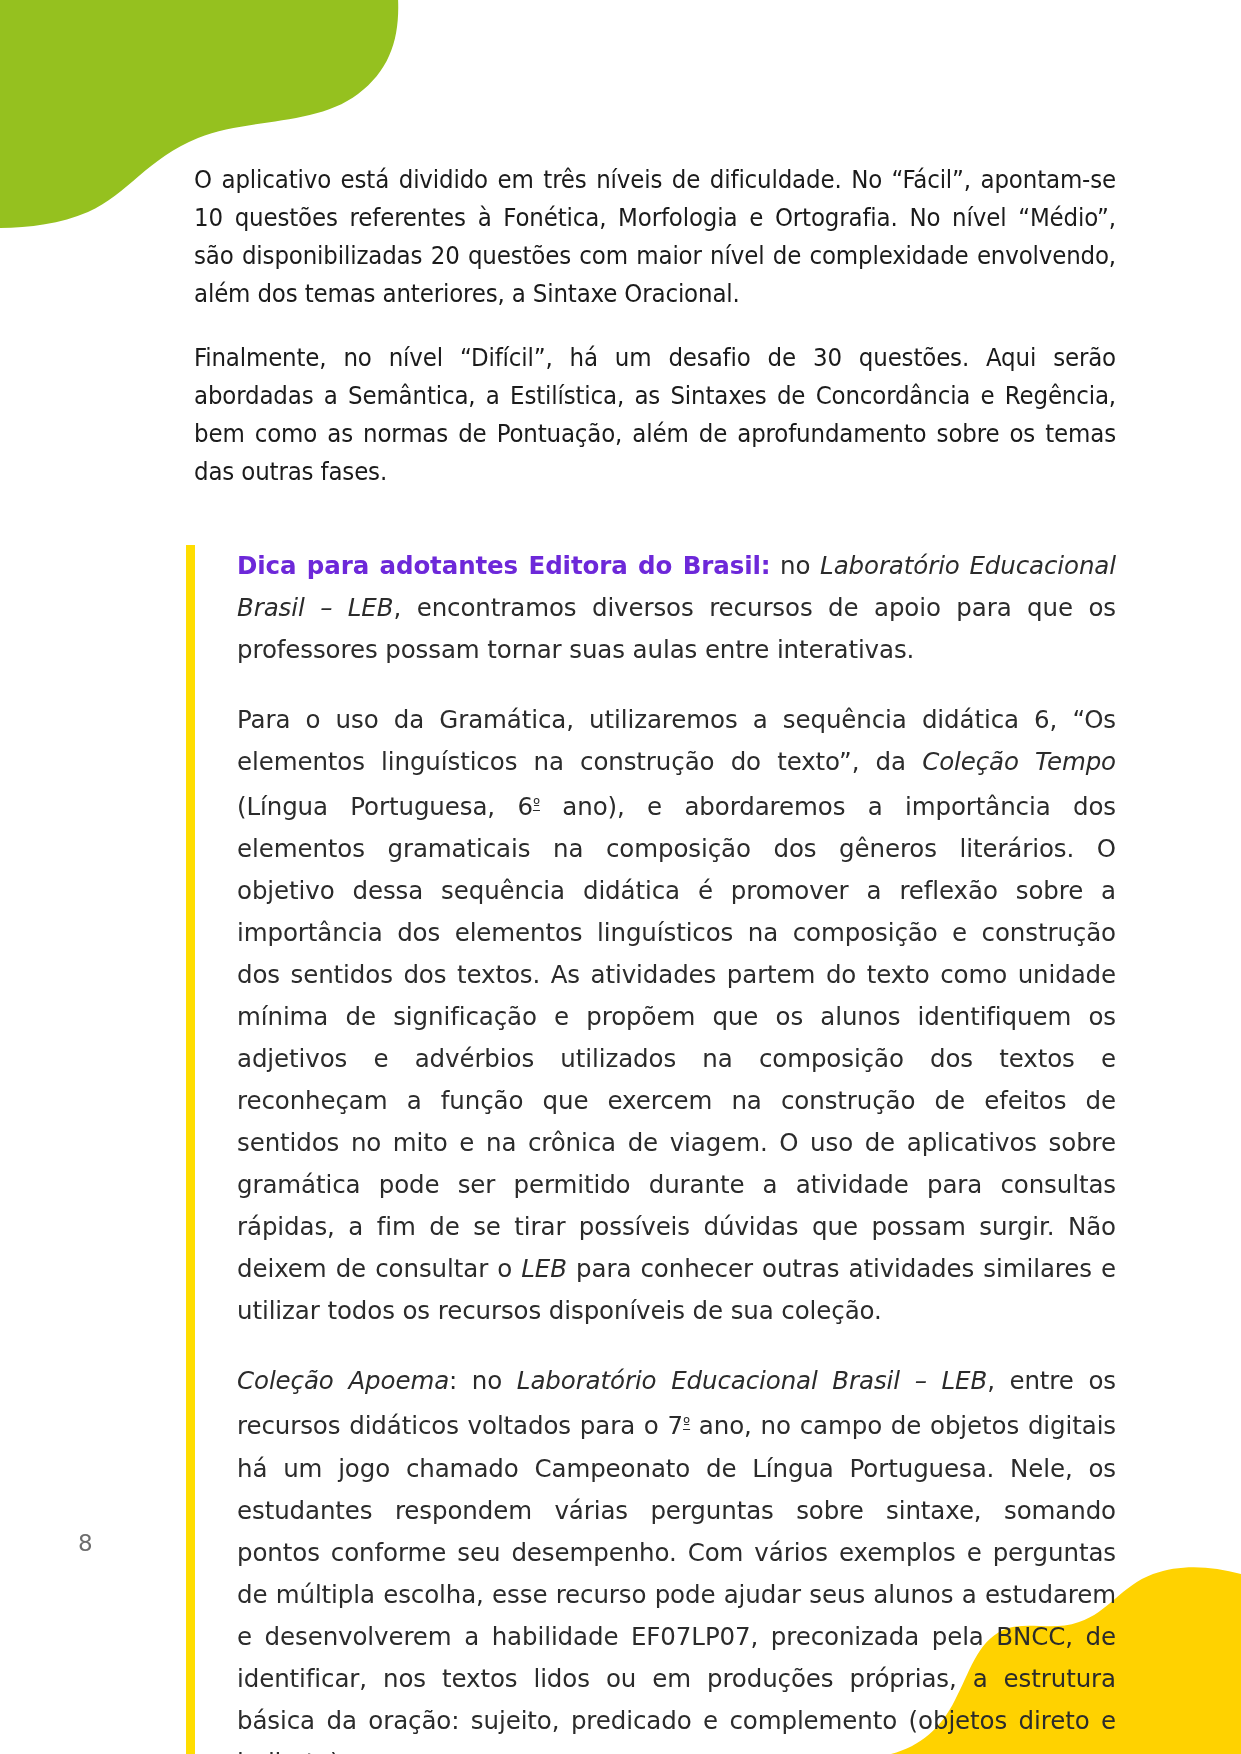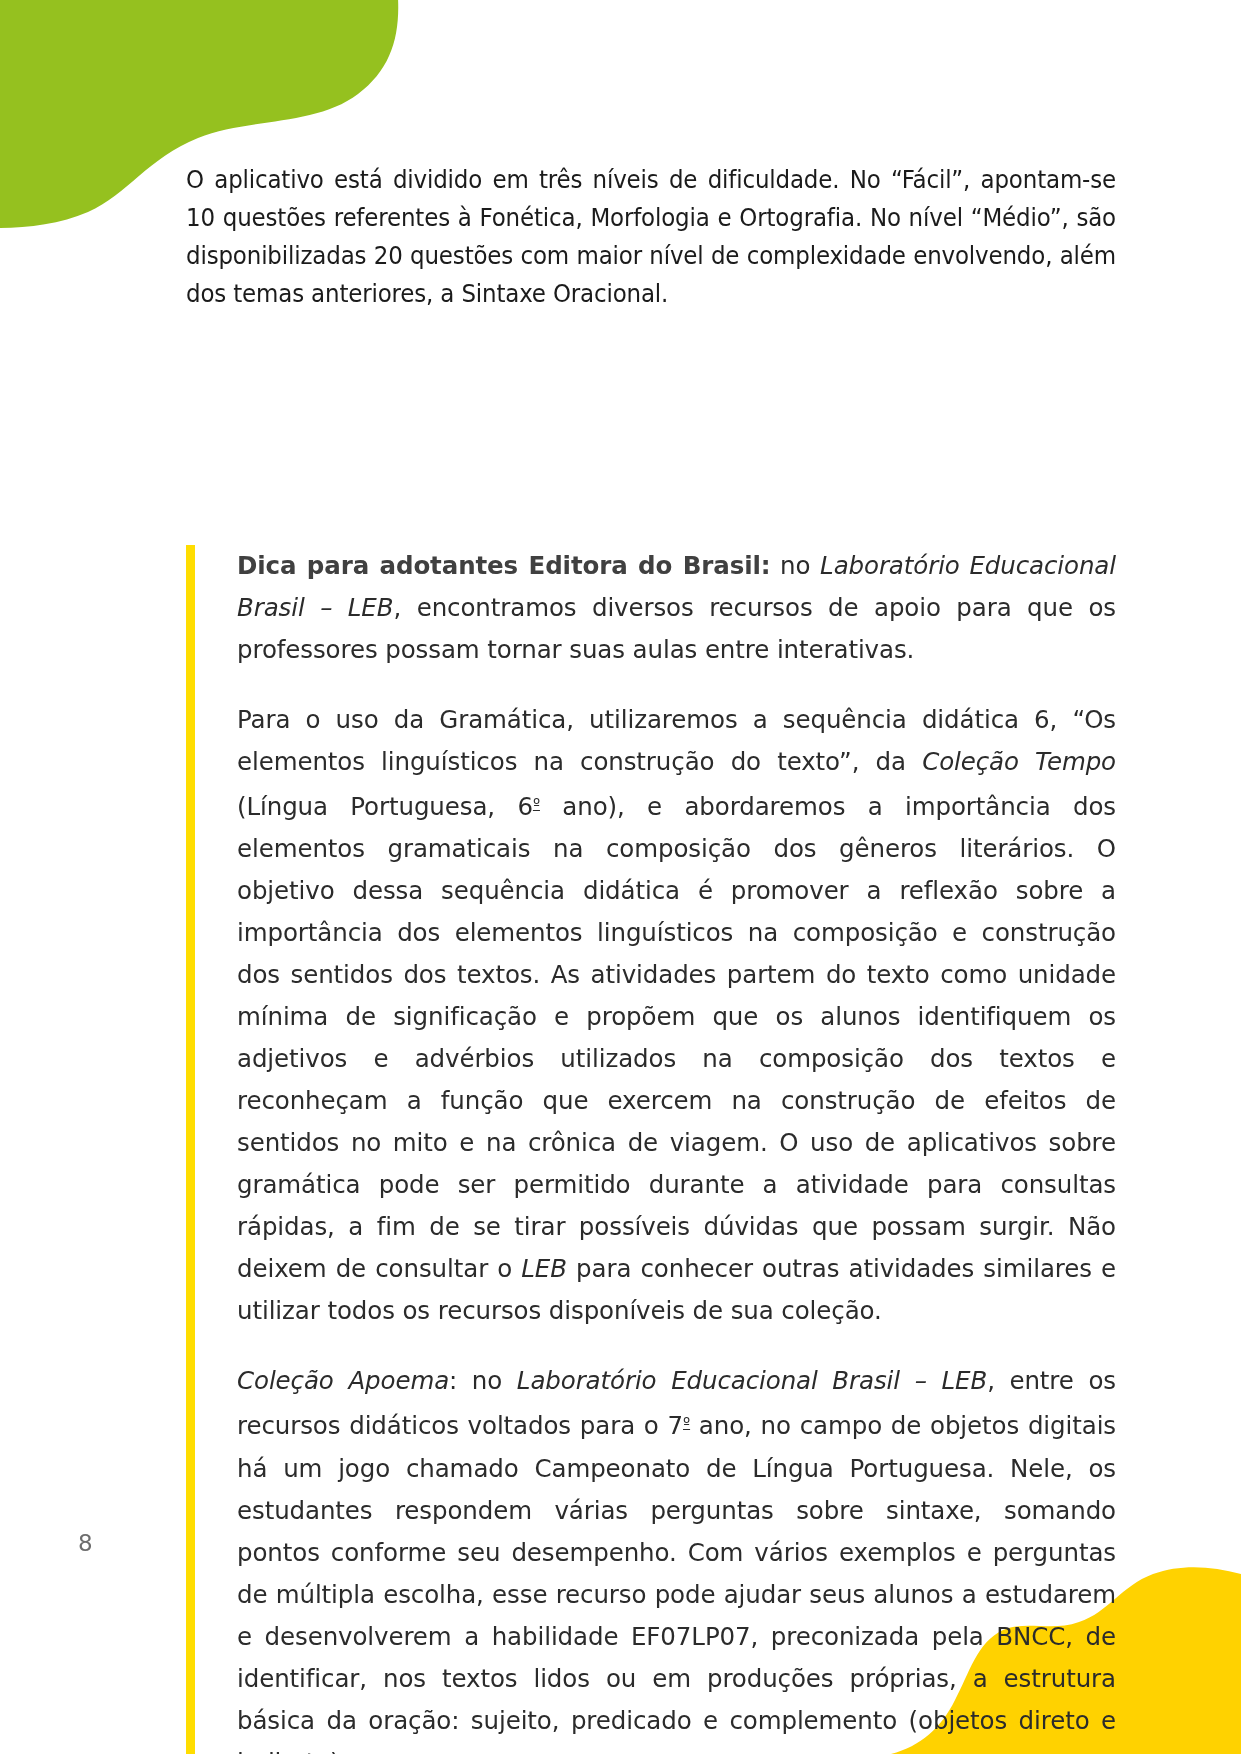--- a/index.html
+++ b/index.html
@@ -39,21 +39,21 @@
 
   
   .content {
     position: absolute;
     left: 186px;
     top: 160px;
     width: 930px;
   }
 
   p.body-par {
-    margin: 0 0 26px 0;
+    margin: 0 0 26px 8px;
     font-family: "DejaVu Sans", sans-serif;
     font-size: 25.5px;
     line-height: 38px;
     color: #1b1b1b;
     text-align: justify;
     text-justify: inter-word;
     letter-spacing: -0.15px;
     font-stretch: condensed;
   }
   p.body-par:last-child { margin-bottom: 0; }
@@ -75,21 +75,21 @@
     line-height: 42px;
     color: #2b2b2b;
     text-align: justify;
     text-justify: inter-word;
     letter-spacing: -0.1px;
   }
   .callout p:last-child { margin-bottom: 0; }
 
   .callout strong {
     font-weight: 700;
-    color: #404040;
+    color: #6d28d9;
   }
   .callout em, p.body-par em {
     font-style: italic;
   }
   .ord {
     font-size: 0.62em;
     vertical-align: 0.42em;
     text-decoration: underline;
     text-underline-offset: 1px;
   }
@@ -116,20 +116,21 @@
   </svg>
 
   <svg class="deco-yellow" viewBox="0 0 500 190" preserveAspectRatio="none">
     <path d="M500,190 L500,10 C470,2 440,0 412,10 C380,22 368,48 338,58
              C310,68 286,56 262,66 C236,78 228,110 214,136
              C200,164 180,182 150,190 Z" fill="#FFD200"></path>
   </svg>
 
   <div class="content">
     <p class="body-par">O aplicativo está dividido em três níveis de dificuldade. No “Fácil”, apontam-se 10 questões referentes à Fonética, Morfologia e Ortografia. No nível “Médio”, são disponibilizadas 20 questões com maior nível de complexidade envolvendo, além dos temas anteriores, a Sintaxe Oracional.</p>
+    <p class="body-par">Finalmente, no nível “Difícil”, há um desafio de 30 questões. Aqui serão abordadas a Semântica, a Estilística, as Sintaxes de Concordância e Regência, bem como as normas de Pontuação, além de aprofundamento sobre os temas das outras fases.</p>
   </div>
 
   <div class="callout">
 
     <p>
       <strong>Dica para adotantes Editora do Brasil:</strong><span> no </span><em>Laboratório Educacional Brasil – LEB</em><span>, encontramos diversos recursos de apoio para que os professores possam tornar suas aulas entre interativas.</span>
     </p>
 
     <p>
       <span>Para o uso da Gramática, utilizaremos a sequência didática 6, “Os elementos linguísticos na construção do texto”, da </span><em>Coleção Tempo</em><span> (Língua Portuguesa, 6</span><span class="ord">º</span><span> ano), e abordaremos a importância dos elementos gramaticais na composição dos gêneros literários. O objetivo dessa sequência didática é promover a reflexão sobre a importância dos elementos linguísticos na composição e construção dos sentidos dos textos. As atividades partem do texto como unidade mínima de significação e propõem que os alunos identifiquem os adjetivos e advérbios utilizados na composição dos textos e reconheçam a função que exercem na construção de efeitos de sentidos no mito e na crônica de viagem. O uso de aplicativos sobre gramática pode ser permitido durante a atividade para consultas rápidas, a fim de se tirar possíveis dúvidas que possam surgir. Não deixem de consultar o </span><em>LEB</em><span> para conhecer outras atividades similares e utilizar todos os recursos disponíveis de sua coleção.</span>

